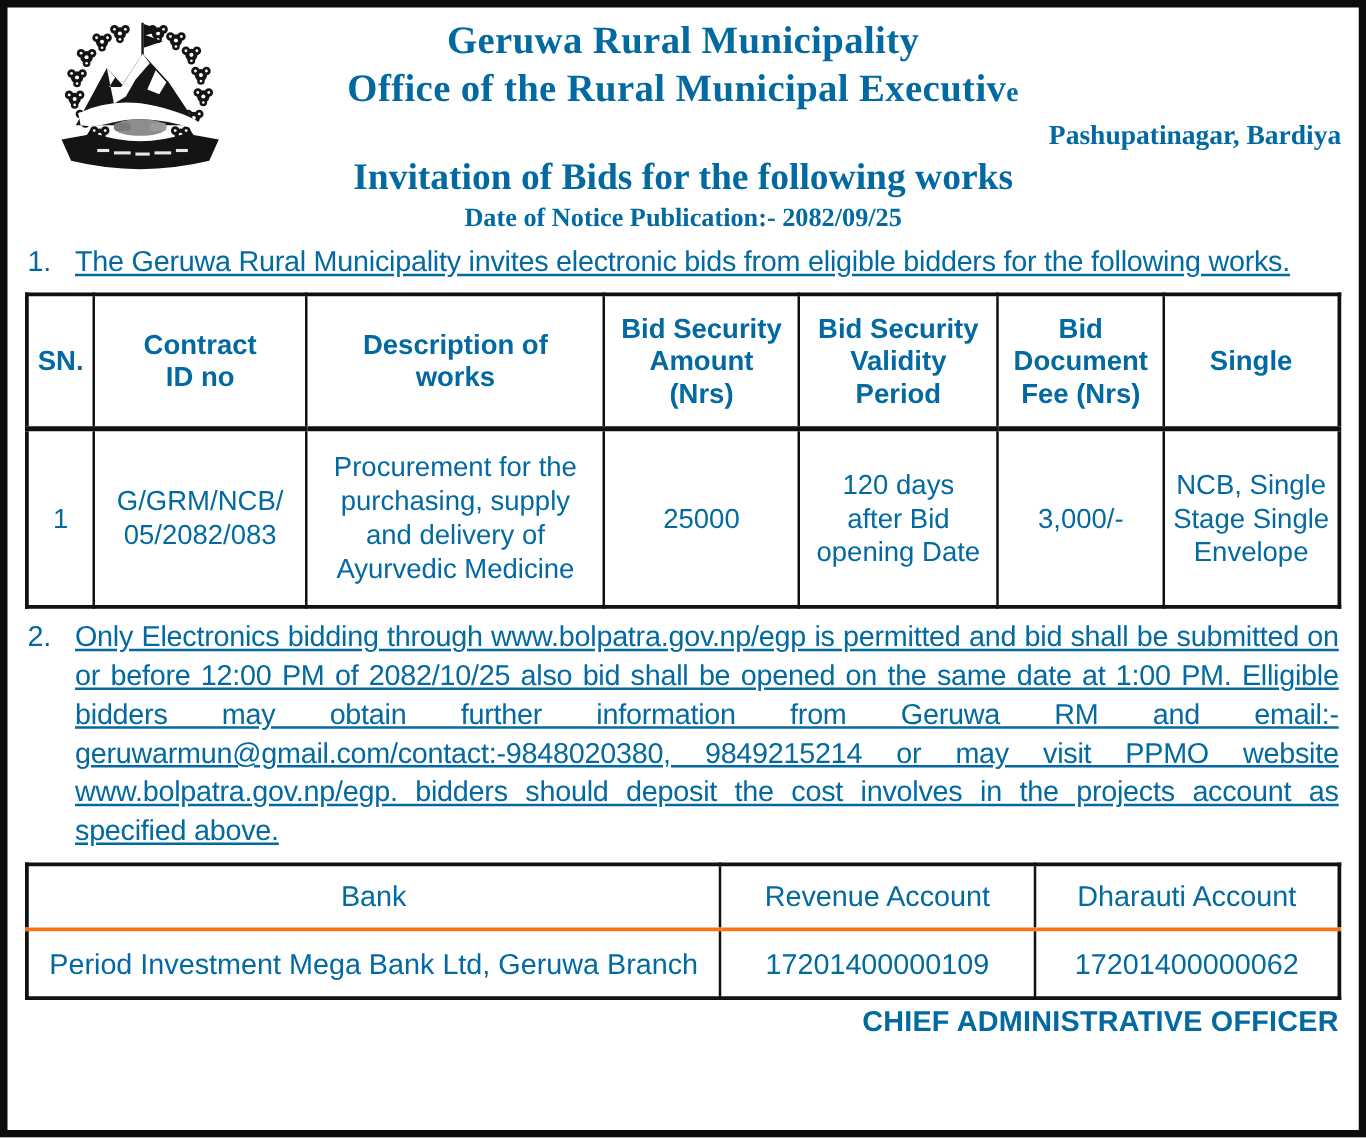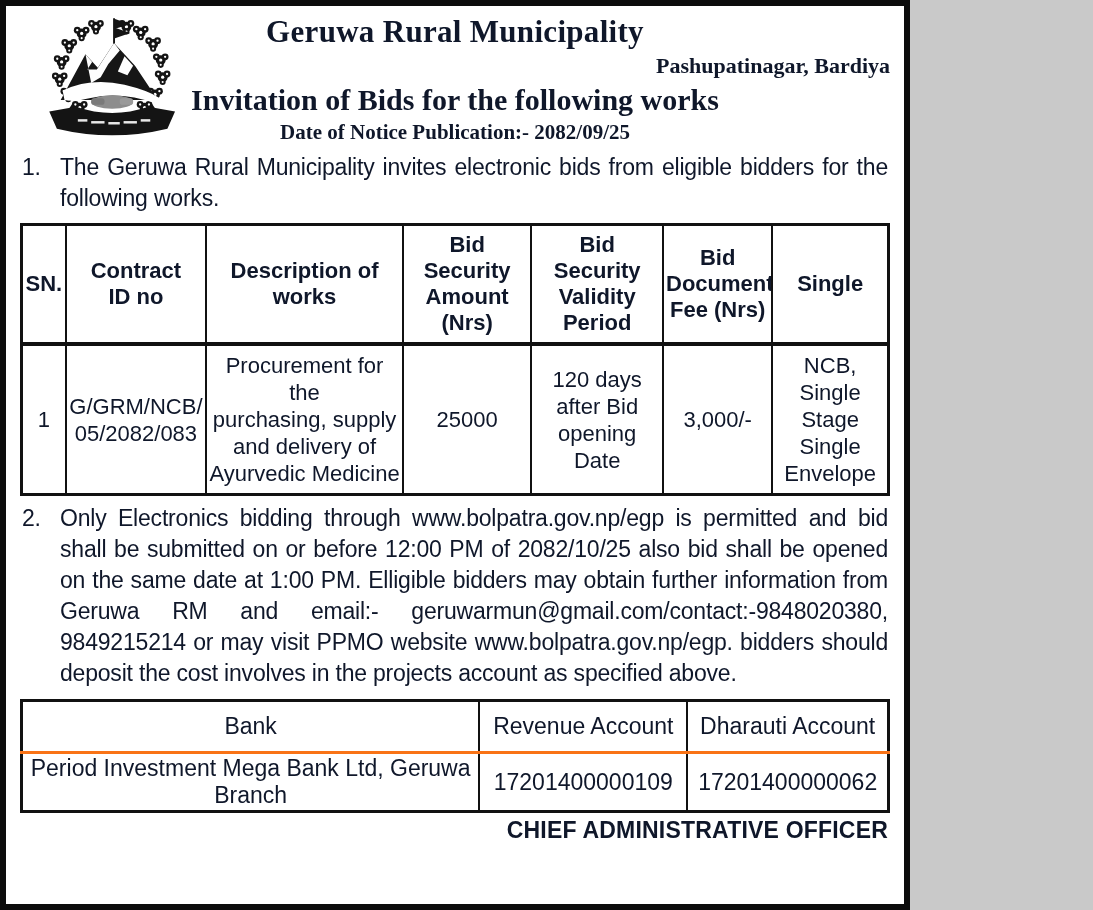--- a/index.html
+++ b/index.html
@@ -1,26 +1,26 @@
 <!DOCTYPE html>
 <html><head>
 <meta charset="utf-8">
 <style>
   html, body { margin: 0; padding: 0; background: #c9c9c9; }
   * { box-sizing: border-box; }
 
   .page {
-    width: 910px;
+    width: 1093px;
     height: 910px;
     background: #ffffff;
     border: 6px solid #0c0c0c;
     position: relative;
     overflow: hidden;
     padding: 6px 14px 8px 14px;
-    color: #0f172a;
+    color: #0369a1;
     font-family: "Liberation Sans", sans-serif;
   }
 
   
   .header { position: relative; text-align: center; }
   .logo {
     position: absolute;
     left: 14px; top: 4px;
     width: 162px; height: 132px;
   }
@@ -54,21 +54,21 @@
 
   
   .clause {
     display: flex;
     font-size: 23px;
     line-height: 31px;
     margin-top: 7px;
     letter-spacing: -0.2px;
   }
   .clause .num { flex: 0 0 40px; padding-left: 2px; }
-  .clause .ctext { flex: 1; text-align: justify; padding-right: 2px; }
+  .clause .ctext { flex: 1; text-align: justify; padding-right: 2px; text-decoration: underline; }
 
   
   table {
     width: 100%;
     border-collapse: collapse;
     table-layout: fixed;
     text-align: center;
     background: #fff;
   }
   .bids-table { margin-top: 9px; border: 3px solid #111; }
@@ -177,20 +177,21 @@
         <path d="M16 100 L44 95 Q82 108 120 95 L148 100 L140 118 Q82 132 24 118 Z" fill="#141414"></path>
         <rect x="46" y="108" width="10" height="2.6" fill="#e8e8e8"></rect>
         <rect x="60" y="110" width="14" height="2.6" fill="#e8e8e8"></rect>
         <rect x="78" y="111" width="12" height="2.6" fill="#e8e8e8"></rect>
         <rect x="94" y="110" width="14" height="2.6" fill="#e8e8e8"></rect>
         <rect x="112" y="108" width="10" height="2.6" fill="#e8e8e8"></rect>
       </svg>
     </div>
 
     <div class="t-muni">Geruwa Rural Municipality</div>
+    <div class="t-office"><span>Office of the Rural Municipal Executiv</span><span class="small-e">e</span></div>
     <div class="t-address">Pashupatinagar, Bardiya</div>
     <div class="t-invitation">Invitation of Bids for the following works</div>
     <div class="t-date">Date of Notice Publication:- 2082/09/25</div>
   </div>
 
   <div class="clause">
     <span class="num">1.</span>
     <div class="ctext">The Geruwa Rural Municipality invites electronic bids  from eligible bidders for the following works.</div>
   </div>
 

